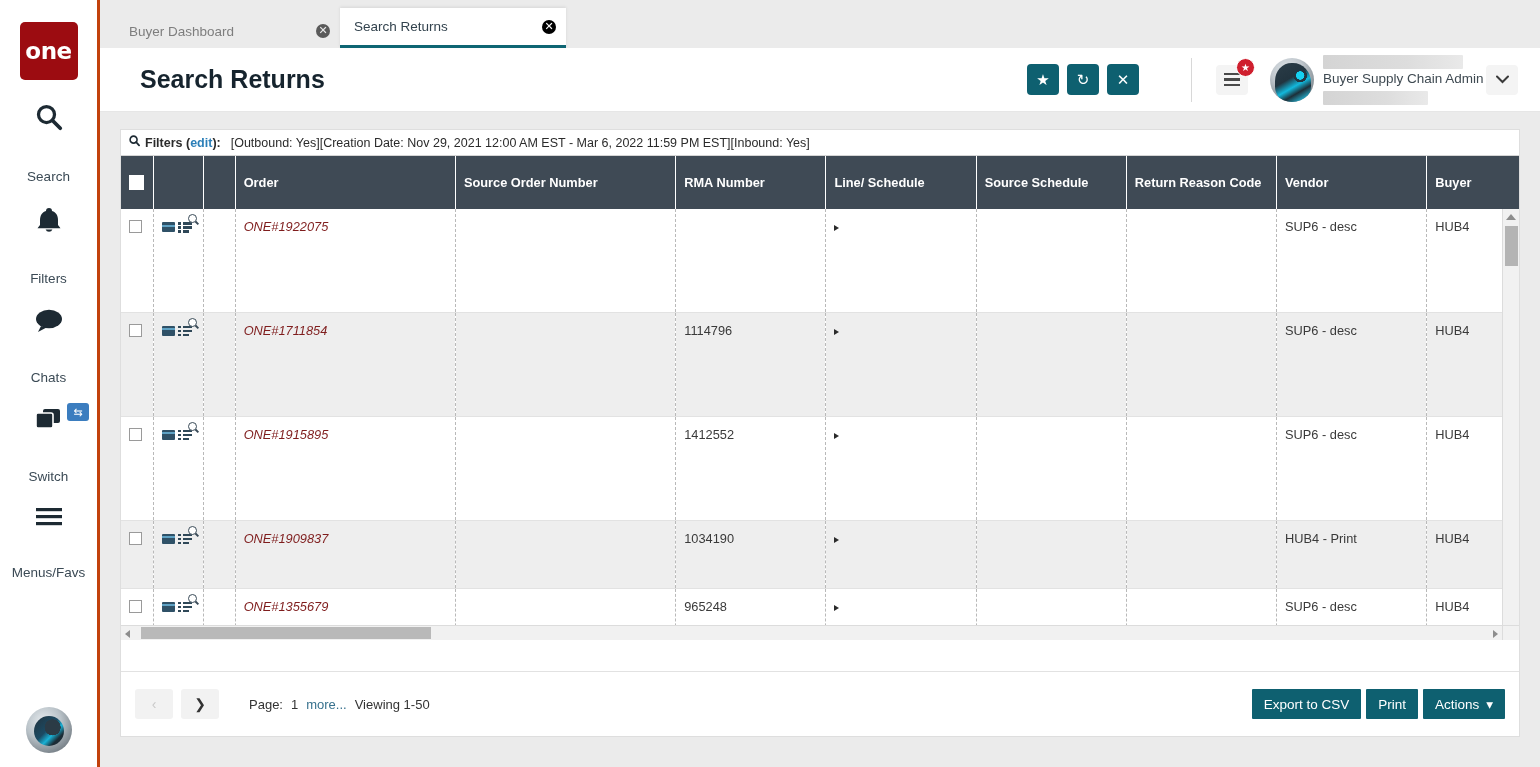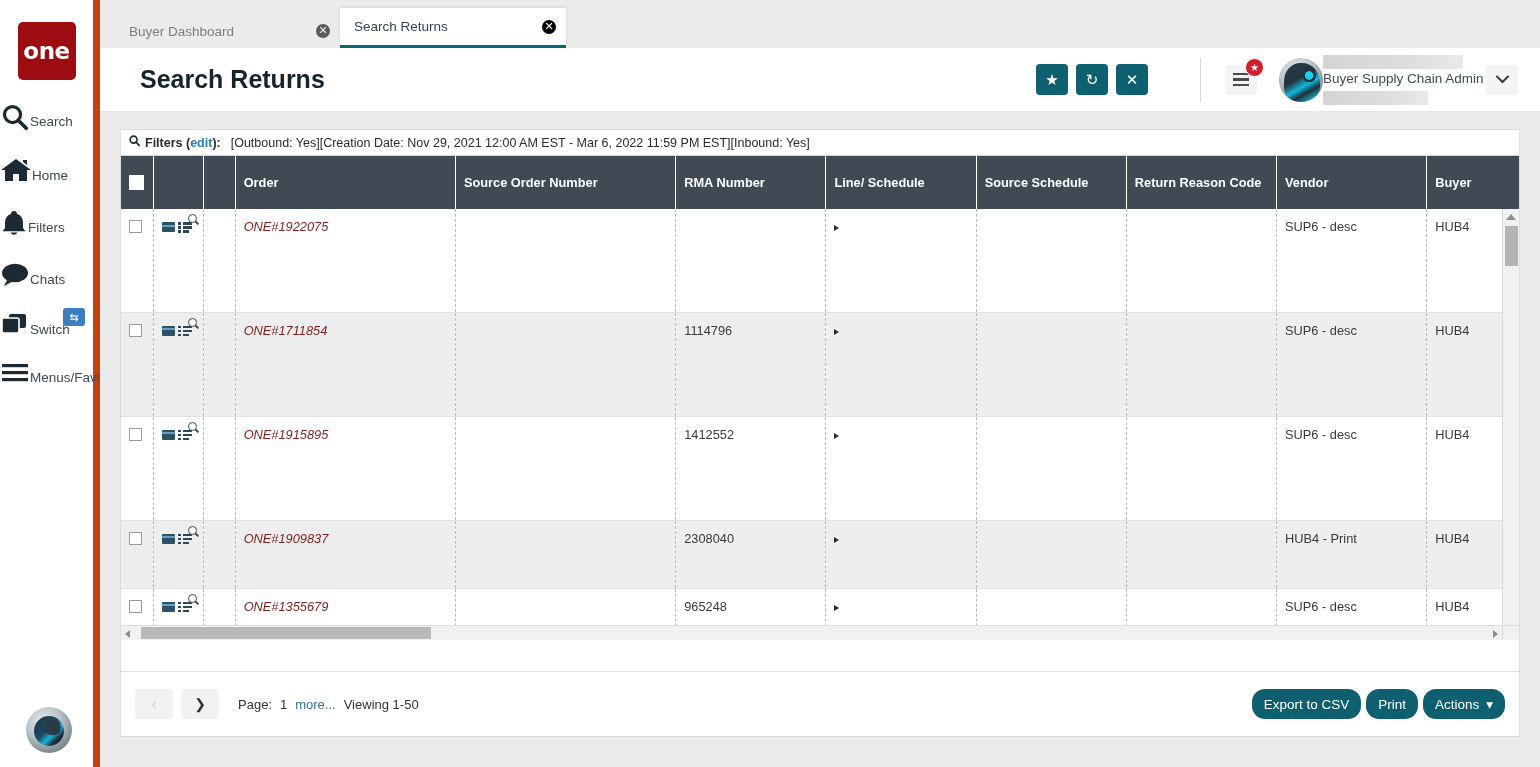--- a/index.html
+++ b/index.html
@@ -10,39 +10,39 @@
     background: #ffffff;
     overflow: hidden;
   }
 
   
   #app { display: flex; width: 1540px; height: 767px; }
 
   .rail {
     width: 100px; height: 767px;
     background: #ffffff;
-    border-right: 7px solid #c2410c;
+    border-right: 3px solid #c2410c;
     flex: 0 0 100px;
     position: relative;
   }
   .rail-logo {
     width: 58px; height: 58px;
     margin: 22px auto 0 auto;
     background: #9c0c11;
     border-radius: 5px;
     display: flex; align-items: center; justify-content: center;
   }
   .rail-logo span {
     color: #fff; font-size: 23px; font-weight: 700; letter-spacing: -0.5px;
     font-family: "DejaVu Sans", sans-serif;
   }
   .rail-item {
     margin-top: 22px;
-    display: flex; flex-direction: row; align-items: center;
-    cursor: pointer; position: relative;
+    display: flex; flex-direction: column; align-items: center;
+    cursor: pointer; position: relative; gap: 28px;
   }
   .rail-item .glyph {
     color: #1d2a33;
     line-height: 1;
     display: block;
   }
   .rail-item .rail-label {
     margin-top: 6px;
     font-size: 13.5px;
     color: #3b4a55;
@@ -168,20 +168,21 @@
   }
   .user-avatar::after {
     content: "";
     position: absolute; left: 5px; top: 5px; right: 3px; bottom: 0;
     background:
       radial-gradient(circle at 70% 32%, #16d0f0 0%, #16d0f0 11%, #223642 12%, #223642 18%, transparent 19%),
       linear-gradient(150deg, #2b3d48 0%, #22343f 40%, #12b8dc 58%, #1d2f39 72%, #24c6e8 92%);
       border-radius: 46% 50% 40% 40%;
   }
   .user-block {
+    margin-left: 9px;
     width: 145px;
     display: flex; flex-direction: column; justify-content: center;
   }
   .redact {
     height: 14px; border-radius: 1px;
     background: linear-gradient(90deg, #d4d4d4 0%, #dddddd 60%, #e9e9e9 100%);
   }
   .redact.r1 { width: 140px; }
   .redact.r2 { width: 105px; margin-top: 3px; }
   .user-name {
@@ -363,28 +364,28 @@
   }
   .pg-btn {
     width: 38px; height: 30px;
     background: #f2f2f2; border-radius: 3px;
     display: flex; align-items: center; justify-content: center;
     cursor: pointer; margin-right: 8px;
     color: #333; font-size: 14px;
   }
   .pg-btn.disabled { color: #c9c9c9; cursor: default; }
   .pg-text {
-    margin-left: 11px; font-size: 13px; color: #333;
+    margin-left: 22px; font-size: 13px; color: #333;
     display: flex; align-items: center; gap: 8px;
   }
   .pg-more { color: #37718d; cursor: pointer; }
   .footer-spacer { flex: 1 1 auto; }
   .btn-teal {
     background: #0e6070; color: #fff;
-    border: none; border-radius: 13px;
+    border: none; border-radius: 1px;
     height: 30px; padding: 0 12px;
     font-size: 13.5px; cursor: pointer;
     margin-left: 5px;
     font-family: "Liberation Sans", sans-serif;
     display: flex; align-items: center; gap: 7px;
   }
 </style>
 </head>
 <body>
 
@@ -398,29 +399,20 @@
     <div class="rail-item">
       <span class="glyph">
         <svg width="30" height="30" viewBox="0 0 24 24">
             <circle cx="10" cy="10" r="6.4" fill="none" stroke="#1d2a33" stroke-width="2.6"></circle>
             <line x1="14.8" y1="14.8" x2="21" y2="21" stroke="#1d2a33" stroke-width="3" stroke-linecap="round"></line>
           </svg>
       </span>
       <span class="rail-label">Search</span>
     </div>
 
-    <div class="rail-item">
-      <span class="glyph">
-        <svg width="32" height="27" viewBox="0 0 32 27">
-            <path d="M16 2 L31 13 L27 13 L27 24 L19 24 L19 17 L13 17 L13 24 L5 24 L5 13 L1 13 Z" fill="#1d2a33"></path>
-            <path d="M23 3 h4 v5 l-4 -3 z" fill="#1d2a33"></path>
-          </svg>
-      </span>
-      <span class="rail-label">Home</span>
-    </div>
 
 
     <div class="rail-item">
       <span class="glyph">
         <svg width="28" height="28" viewBox="0 0 28 28">
             <path d="M14 2 a3 3 0 0 1 3 3 c4 1.2 6 4.6 6 9 v5 l2.5 3.2 H2.5 L5 19 v-5 c0-4.4 2-7.8 6-9 a3 3 0 0 1 3 -3 z" fill="#1d2a33"></path>
             <path d="M10.6 23.4 a3.6 3.6 0 0 0 6.8 0 z" fill="#1d2a33"></path>
           </svg>
       </span>
       <span class="rail-label">Filters</span>
@@ -652,21 +644,21 @@
                         <b class="b1"></b>
                         <b class="b2"></b>
                         <b class="b3"></b>
                         <span class="ico-mag"></span>
                       </span>
                     </span>
                   </td>
                   <td class="c-ico2"></td>
                   <td><span class="order-link">ONE#1909837</span></td>
                   <td></td>
-                  <td>2308040</td>
+                  <td>1034190</td>
                   <td><span class="expander"></span></td>
                   <td></td>
                   <td></td>
                   <td>HUB4 - Print</td>
                   <td class="no-dash">HUB4</td>
                 </tr>
                 <tr>
                   <td class="c-check" style="height:58px">
                     <span class="cellcheck"></span>
                   </td>

